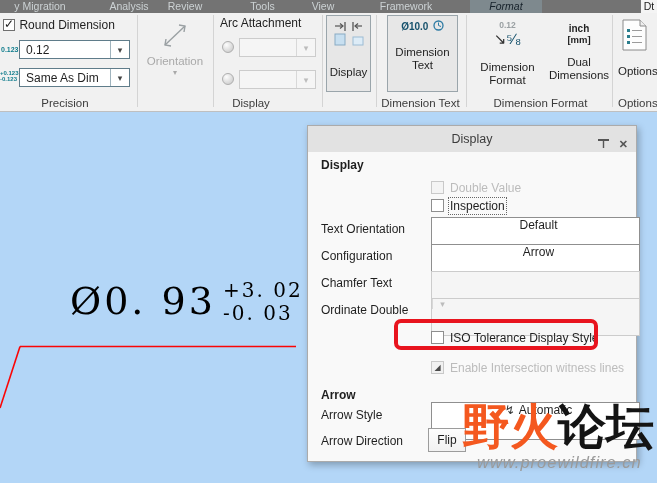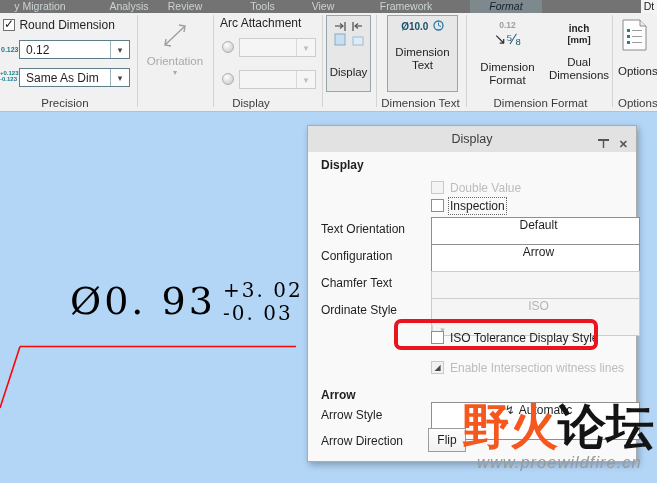--- a/index.html
+++ b/index.html
@@ -270,23 +270,22 @@
     </div>
 
     <div class="plbl" style="top:150px;">Chamfer Text</div>
     <div class="combo pcombo disabled" style="top:145px;">
       <span class="val"></span>
       <span class="car">
           <span>▾</span>
         </span>
     </div>
 
-    <div class="plbl" style="top:177px;">Ordinate Style</div>
+    <div class="plbl" style="top:177px;">Ordinate Double</div>
     <div class="combo pcombo disabled" style="top:172px;">
-      <span class="val">ISO</span>
       <span class="car">
           <span>▾</span>
         </span>
     </div>
 
     <div class="redbox"></div>
     <div class="pcbrow" style="top:202px;">
       <span class="cb"></span><span class="rlbl">ISO Tolerance Display Style</span>
     </div>
 

